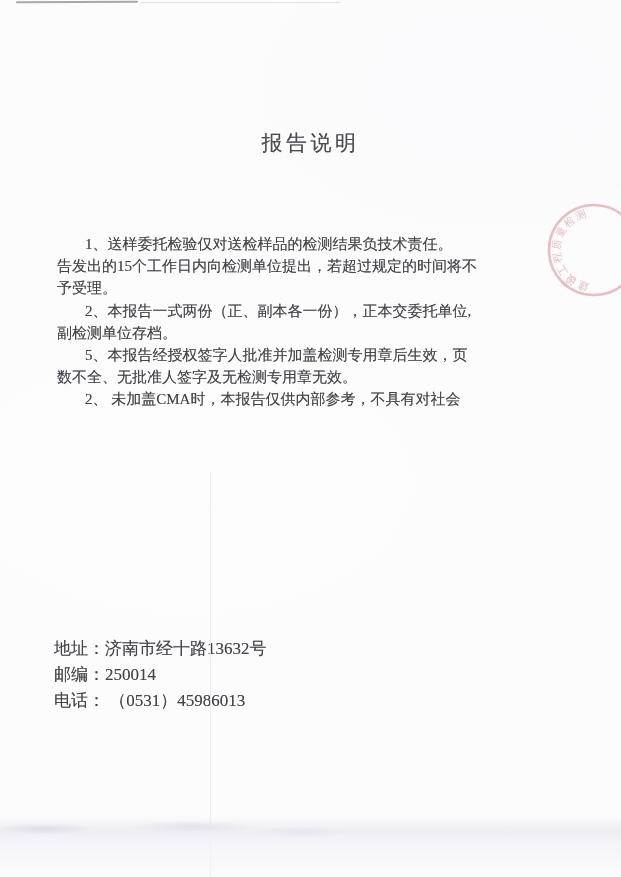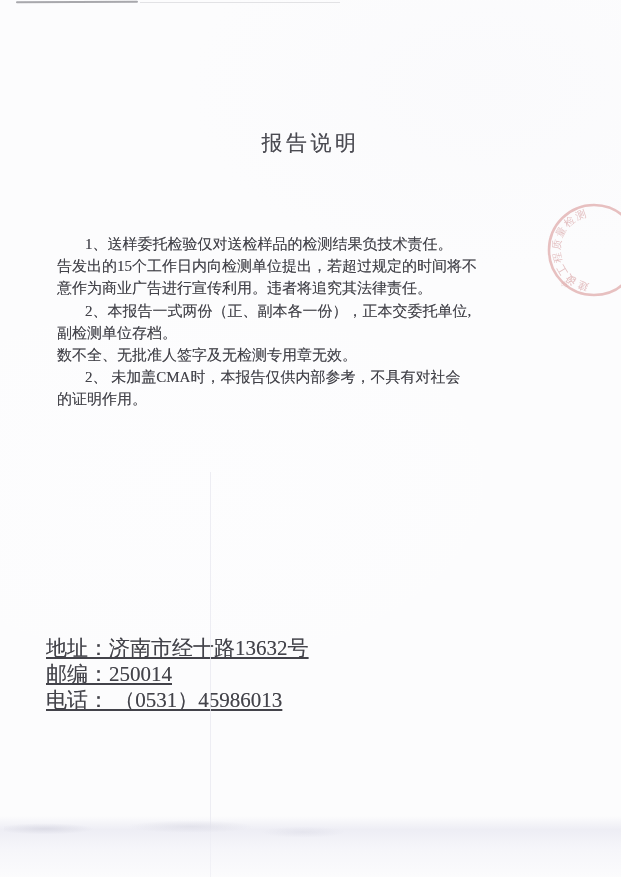--- a/index.html
+++ b/index.html
@@ -54,47 +54,46 @@
   .notes{
     position:absolute;top:197px;left:57px;width:474px;
     font-size:15px;line-height:22.2px;
     text-shadow:0 0 .4px rgba(67,67,74,.5);
     margin-top:36px;
   }
   .notes .line{white-space:nowrap;}
   .notes .ind{padding-left:28px;}
   
   .footer{
-    position:absolute;top:636px;left:46px;
-    font-size:21px;line-height:25.8px;
+    position:absolute;top:636px;left:54px;
+    font-size:17px;line-height:25.8px;
     text-shadow:0 0 .4px rgba(67,67,74,.5);
-    text-decoration:underline;
   }
   
   .stamp{position:absolute;left:543px;top:199px;opacity:.85;}
 </style>
 </head>
 <body>
 
 <div class="page">
 
   <div class="scan-top-line"></div>
   <div class="scan-top-line2"></div>
 
   <h1 class="title">报告说明</h1>
 
   <div class="notes">
     <div class="line ind">1、送样委托检验仅对送检样品的检测结果负技术责任。</div>
     <div class="line">告发出的15个工作日内向检测单位提出，若超过规定的时间将不</div>
-    <div class="line">意作为商业广告进行宣传利用。违者将追究其法律责任。</div>
+    <div class="line">予受理。</div>
     <div class="line ind">2、本报告一式两份（正、副本各一份），正本交委托单位,</div>
     <div class="line">副检测单位存档。</div>
+    <div class="line ind">5、本报告经授权签字人批准并加盖检测专用章后生效，页</div>
     <div class="line">数不全、无批准人签字及无检测专用章无效。</div>
     <div class="line ind">2、 未加盖CMA时，本报告仅供内部参考，不具有对社会</div>
-    <div class="line">的证明作用。</div>
   </div>
 
   <svg class="stamp" width="82" height="104" viewBox="0 0 82 104" aria-hidden="true">
     <defs>
       <filter id="stampblur" x="-20%" y="-20%" width="140%" height="140%">
         <feGaussianBlur stdDeviation="0.45"></feGaussianBlur>
       </filter>
       <path id="stamp-arc" d="M 51 85 A 34 34 0 0 1 51 17" fill="none"></path>
     </defs>
     <g filter="url(#stampblur)">

